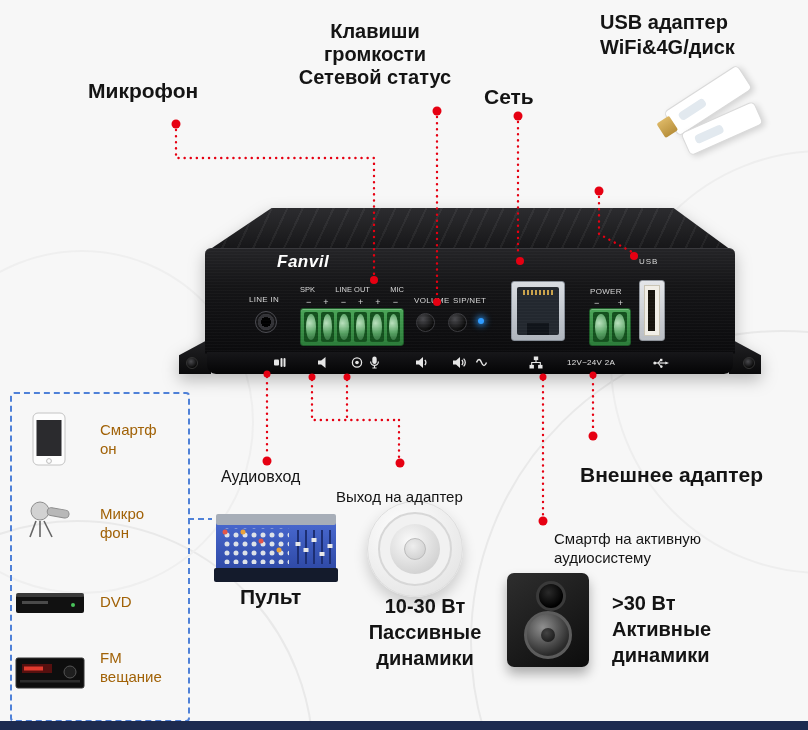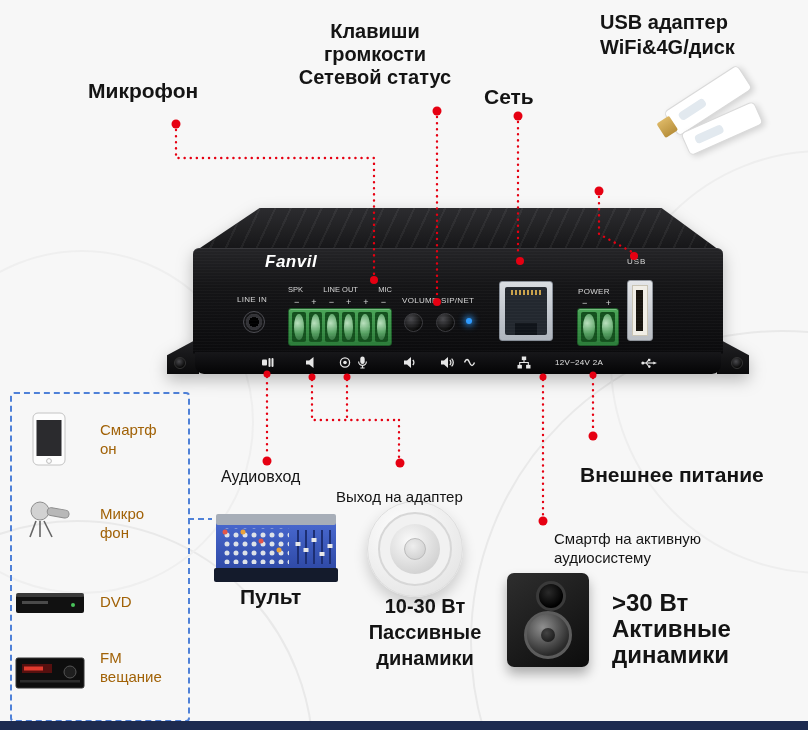--- a/index.html
+++ b/index.html
@@ -19,35 +19,35 @@
   .co-keys{left:283px;top:20px;width:184px;text-align:center;font-size:20px;line-height:23px;}
   .co-mic{left:88px;top:79px;}
   .co-net{left:484px;top:85px;text-align:right;}
   .co-usb{left:600px;top:10px;font-size:20px;line-height:25px;}
   .co-extpwr{left:580px;top:463px;}
   .co-audioin{left:221px;top:468px;font-weight:400;font-size:16px;}
   .co-spkout{left:336px;top:488px;font-weight:400;font-size:15px;}
   .co-activeout{left:554px;top:529px;font-weight:400;font-size:15px;line-height:19px;}
   .co-mixer{left:240px;top:585px;}
   .co-passive{left:341px;top:593px;width:168px;text-align:center;font-size:20px;line-height:26px;}
-  .co-active{left:612px;top:590px;font-size:24px;line-height:26px;}
+  .co-active{left:612px;top:590px;font-size:20px;line-height:26px;}
 
   
   .overlay{position:absolute;left:0;top:0;z-index:6;pointer-events:none;}
   .red path{fill:none;stroke:#e60012;stroke-width:2.4;stroke-dasharray:.1 6;stroke-linecap:round;}
   .red circle{fill:#e60012;}
   .blue path{fill:none;stroke:#4f81d8;stroke-width:2;stroke-dasharray:6 4;}
 
   
   .srcbox{position:absolute;left:10px;top:392px;width:176px;height:326px;border:2px dashed #4f81d8;border-radius:4px;z-index:1;}
   .srcicon{position:absolute;}
   .srclabel{position:absolute;left:88px;font-size:15px;color:#a16207;line-height:19px;}
 
   
-  .device{position:absolute;left:193px;top:206px;width:466px;height:168px;z-index:2;filter:drop-shadow(0 6px 8px rgba(0,0,0,.25));}
+  .device{position:absolute;left:205px;top:206px;width:466px;height:168px;z-index:2;filter:drop-shadow(0 6px 8px rgba(0,0,0,.25));}
   .dev-top{position:absolute;left:4px;top:2px;width:522px;height:42px;
     background:linear-gradient(180deg,#2c2c2f,#161618),
       repeating-linear-gradient(115deg,rgba(255,255,255,.05) 0 2px,transparent 2px 14px);
     background-blend-mode:overlay;
     clip-path:polygon(12% 0,89% 0,100% 100%,0 100%);}
   .dev-panel{position:absolute;left:0;top:42px;width:530px;height:106px;border-radius:6px 6px 0 0;
     background:linear-gradient(180deg,#242427 0%,#151517 35%,#0b0b0d 100%);
     border-top:1px solid #3a3a3e;box-sizing:border-box;}
   .dev-panel::after{content:"";position:absolute;inset:0;border-radius:6px 6px 0 0;pointer-events:none;
     background:repeating-linear-gradient(0deg,rgba(255,255,255,.022) 0 1px,transparent 1px 3px);}
@@ -137,21 +137,21 @@
   <div class="co co-mic">Микрофон</div>
   <div class="co co-keys ml">Клавиши
 громкости
 Сетевой статус</div>
   <div class="co co-net">Сеть</div>
   <div class="co co-usb ml">USB адаптер
 WiFi&amp;4G/диск</div>
 
   <div class="co co-audioin">Аудиовход</div>
   <div class="co co-spkout">Выход на адаптер</div>
-  <div class="co co-extpwr">Внешнее питание</div>
+  <div class="co co-extpwr">Внешнее адаптер</div>
   <div class="co co-activeout ml">Смартф на активную
 аудиосистему</div>
   <div class="co co-mixer">Пульт</div>
   <div class="co co-passive ml">10-30 Вт
 Пассивные
 динамики</div>
   <div class="co co-active ml">&gt;30 Вт
 Активные
 динамики</div>
 

